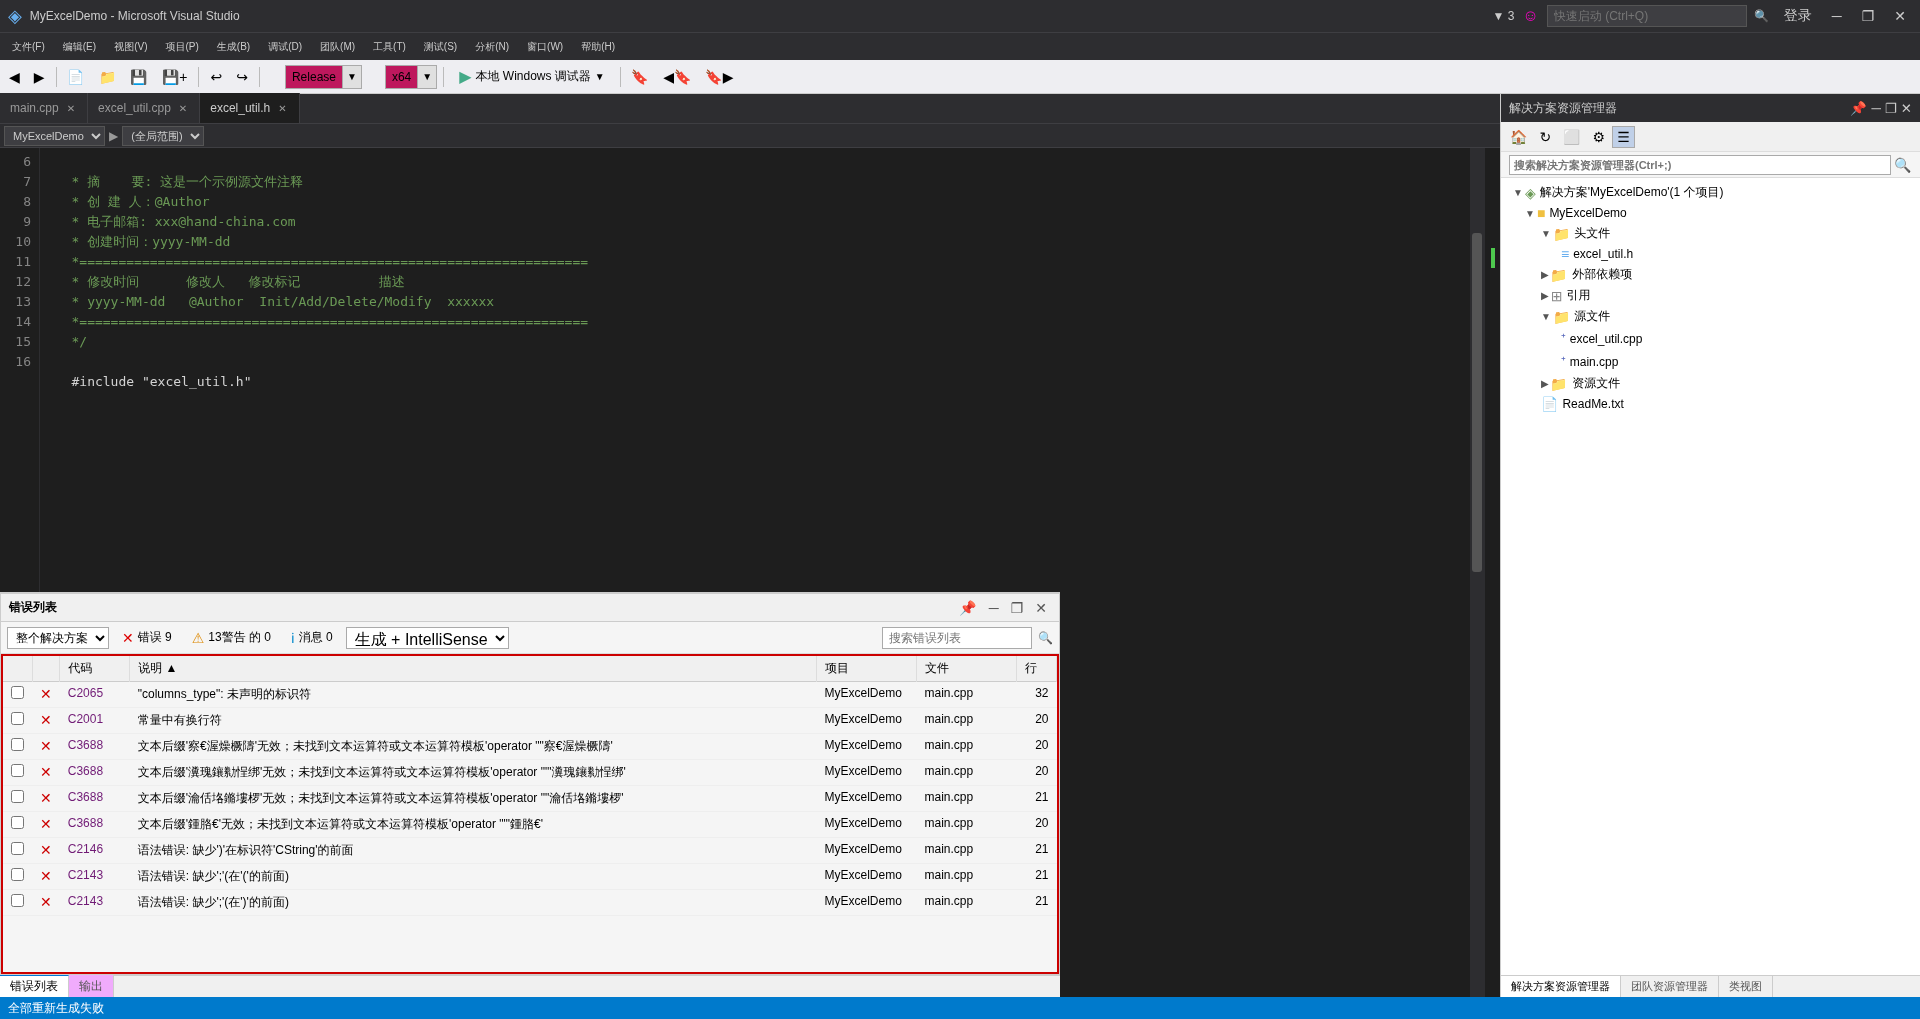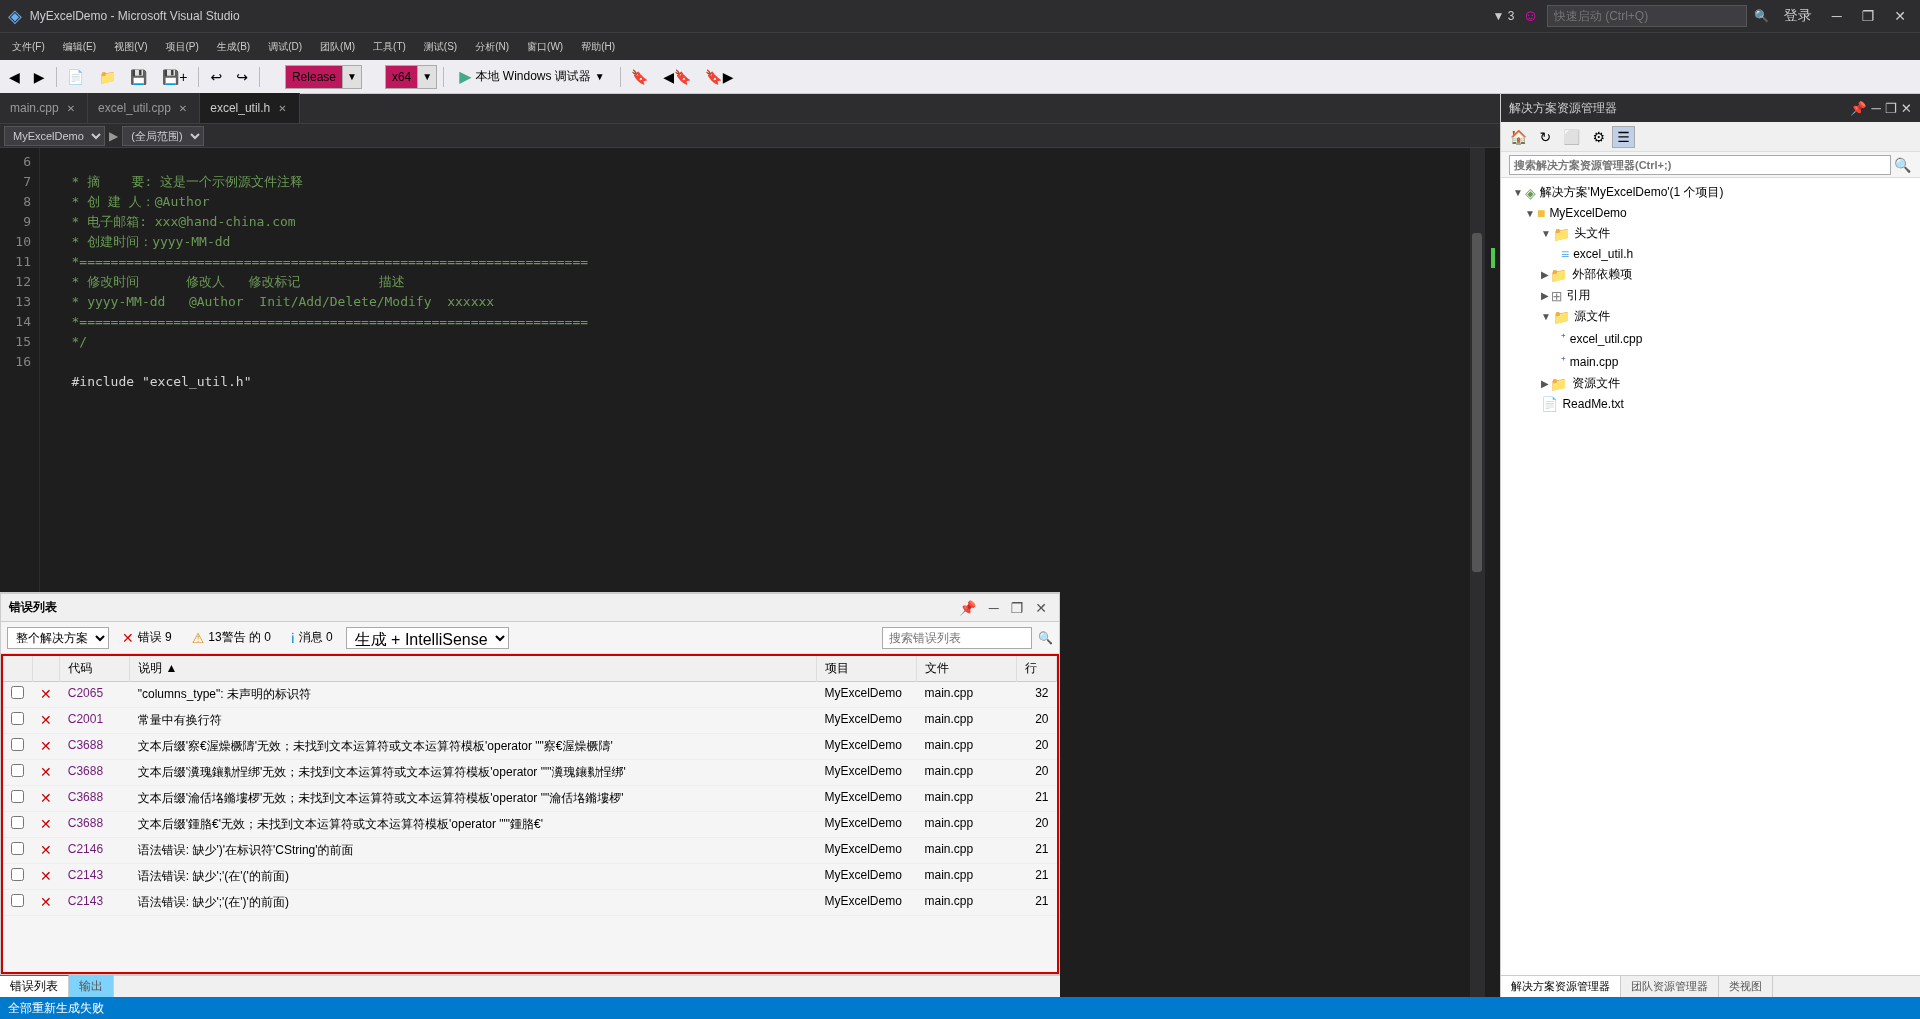--- a/index.html
+++ b/index.html
@@ -310,21 +310,21 @@
     }
     .panel-tab {
       padding: 3px 10px;
       font-size: 12px;
       cursor: pointer;
       border-right: 1px solid #ccc;
       height: 22px;
       display: flex; align-items: center;
     }
     .panel-tab.active { background: #fff; border-top: 1px solid #0078d7; }
-    .panel-tab.inactive { background: #7dd3fc; color: #555; }
+    .panel-tab.inactive { background: #f0abfc; color: #555; }
 
     
     #solution-pane {
       width: 420px;
       background: #f5f5f5;
       border-left: 1px solid #ccc;
       display: flex;
       flex-direction: column;
       flex-shrink: 0;
     }

